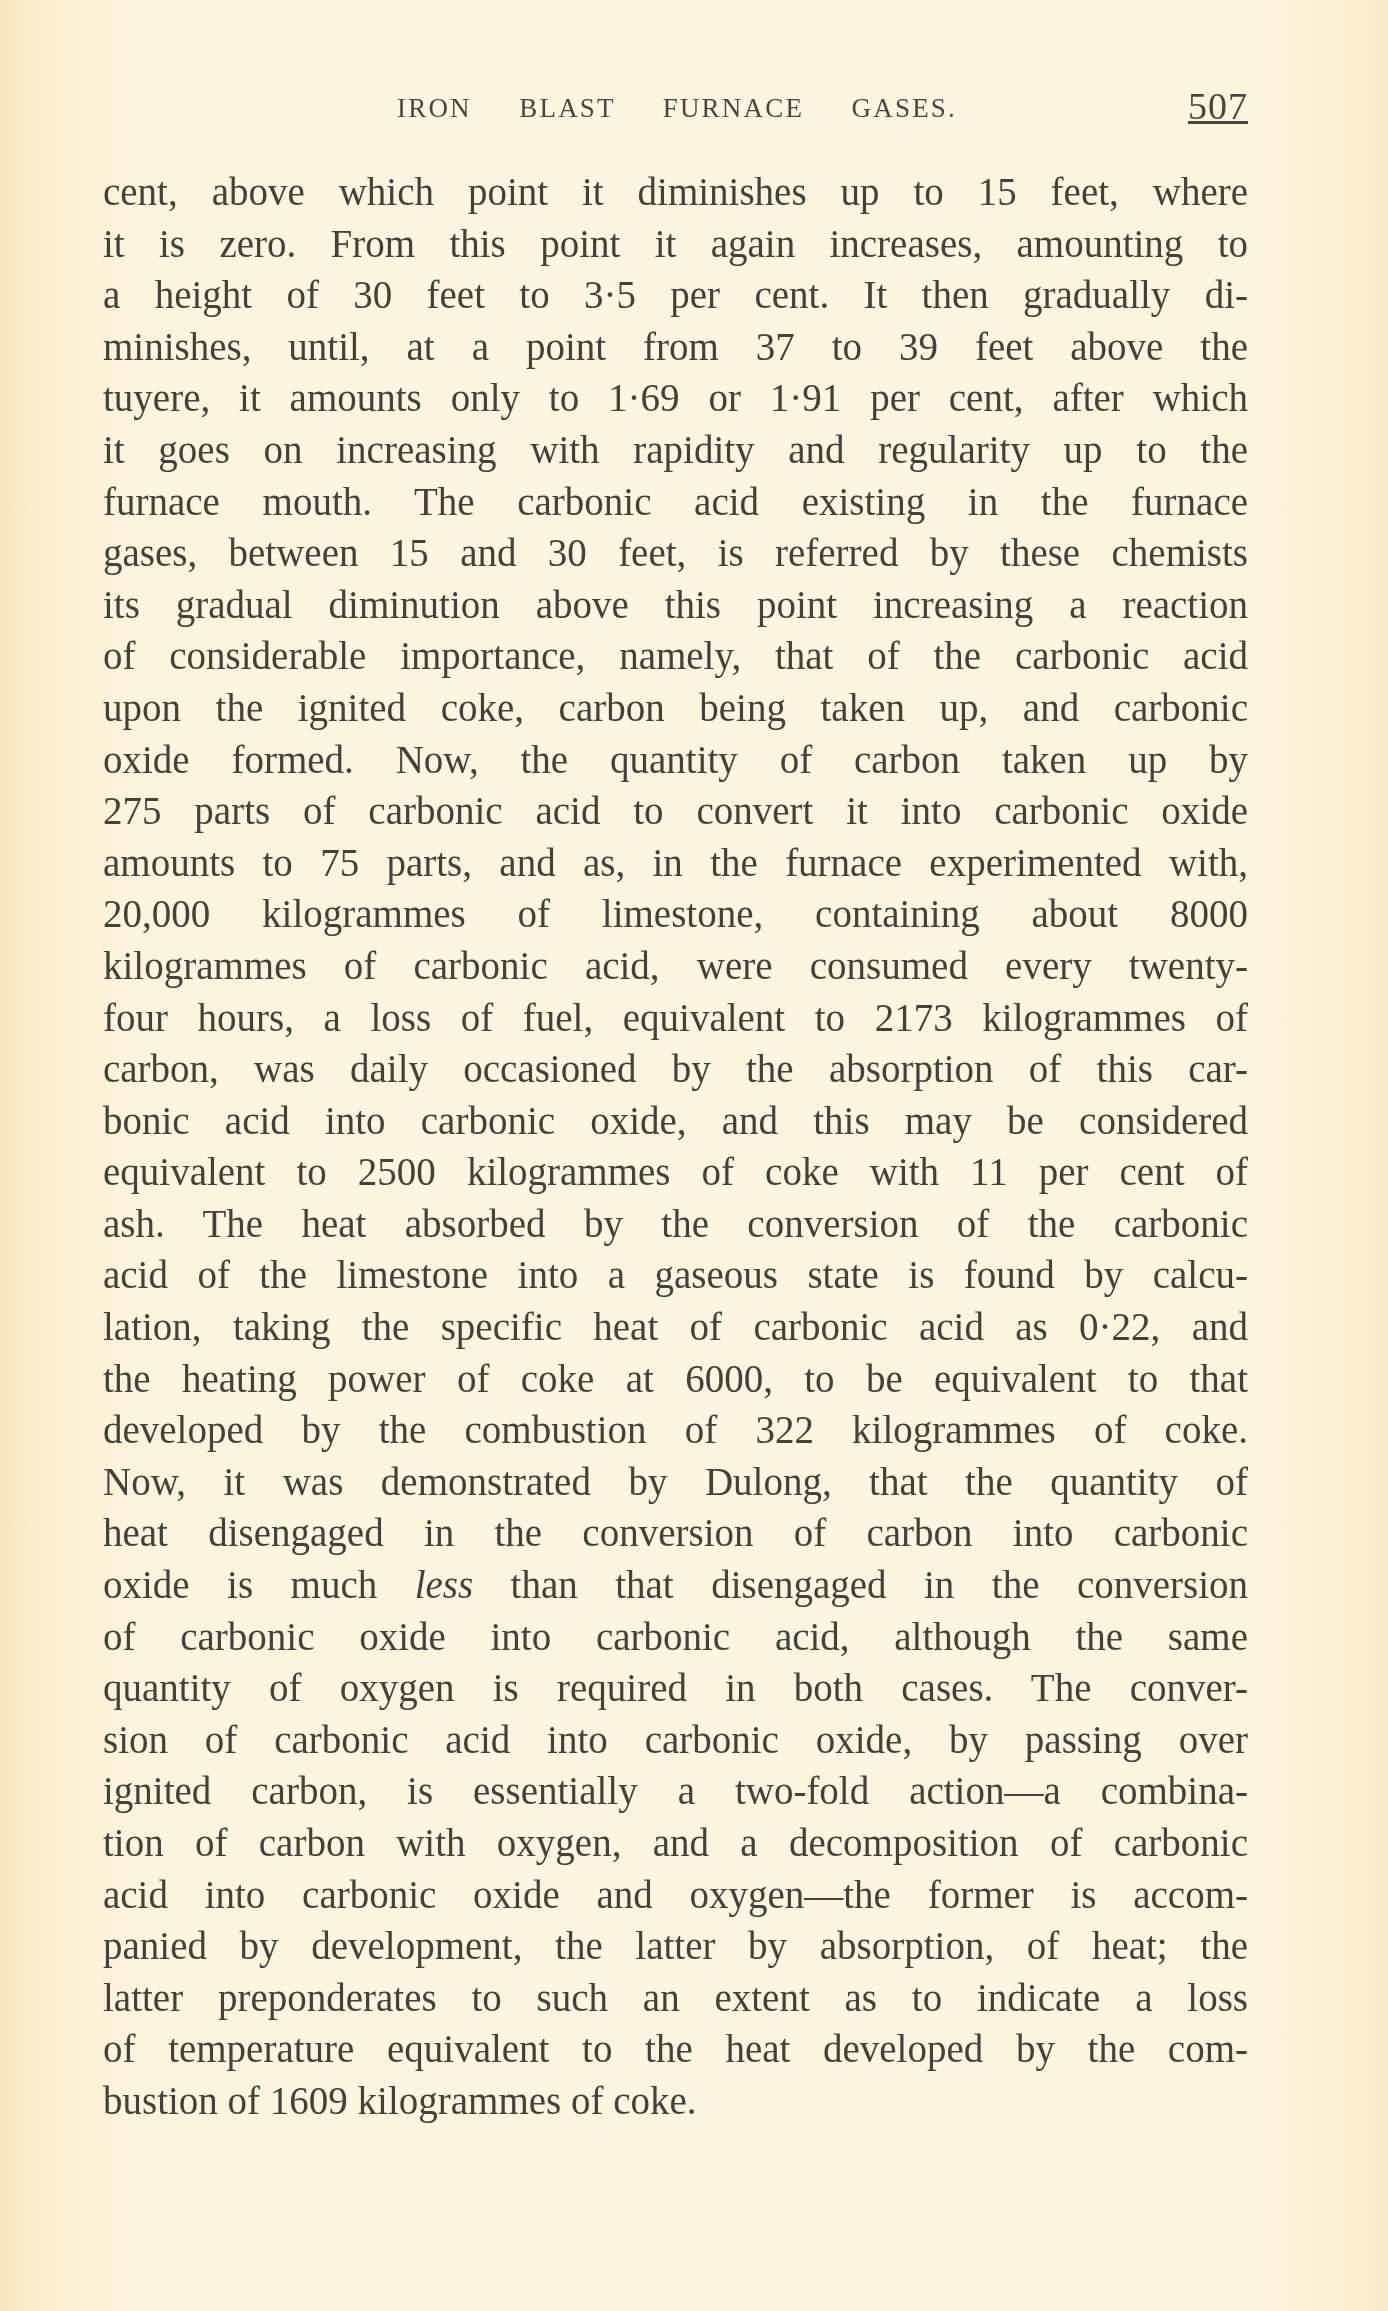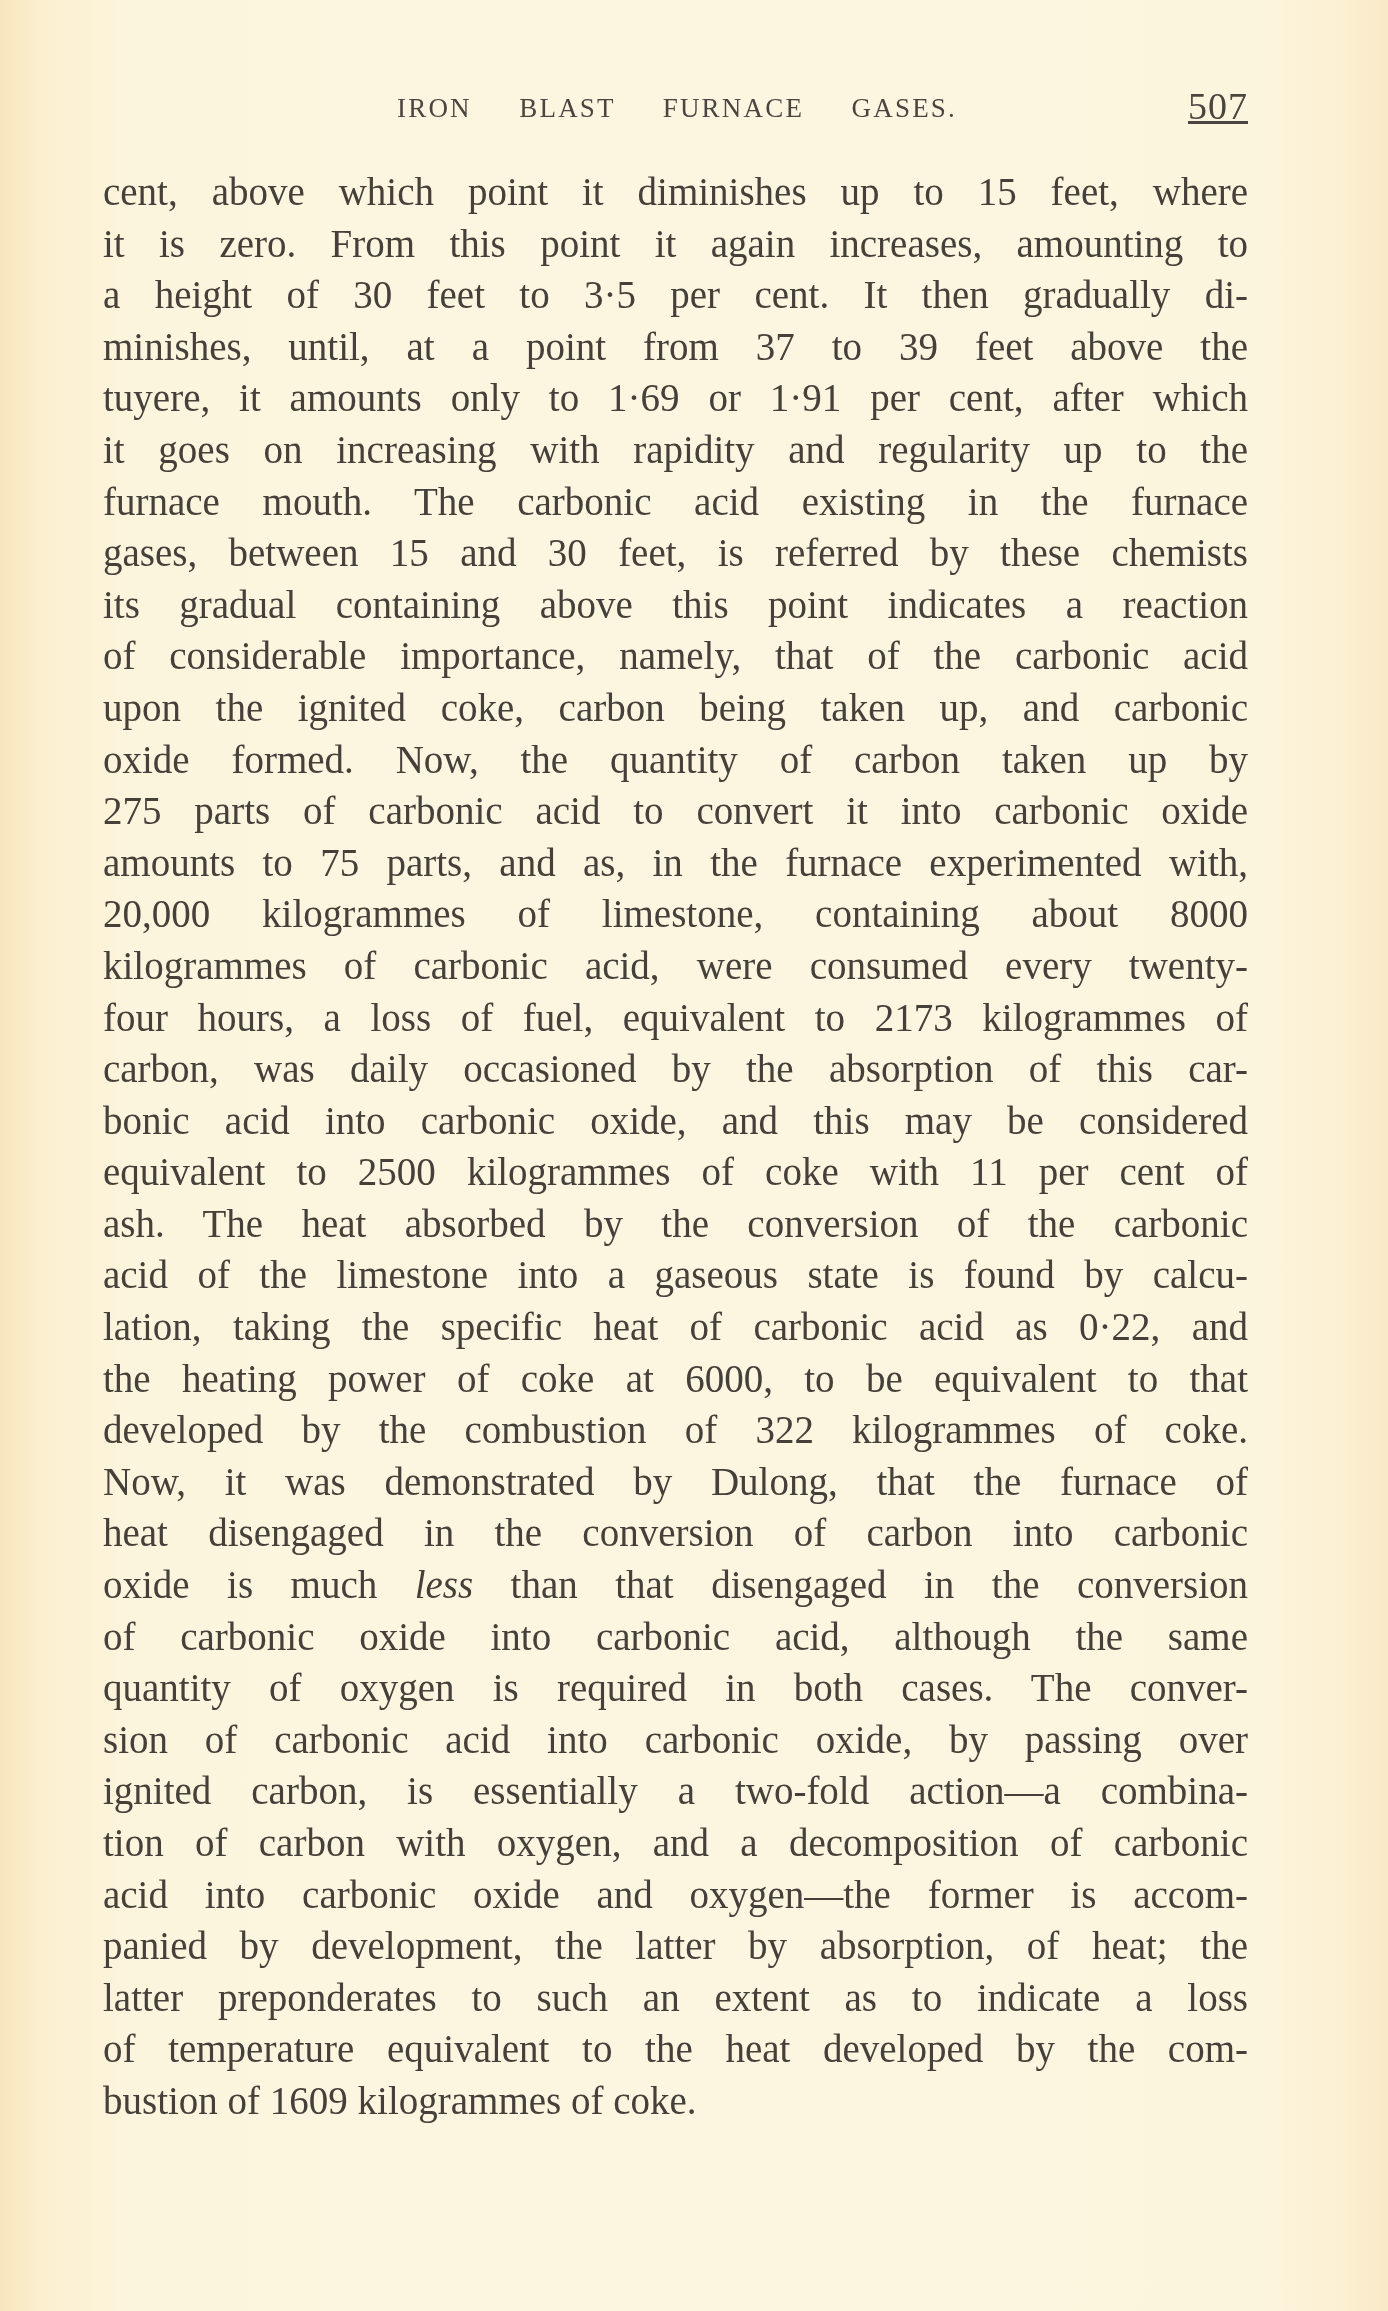--- a/index.html
+++ b/index.html
@@ -82,38 +82,38 @@
 
   <div class="body-text">
     <span class="line">cent, above which point it diminishes up to 15 feet, where</span>
     <span class="line">it is zero. From this point it again increases, amounting to</span>
     <span class="line">a height of 30 feet to 3·5 per cent. It then gradually di-</span>
     <span class="line">minishes, until, at a point from 37 to 39 feet above the</span>
     <span class="line">tuyere, it amounts only to 1·69 or 1·91 per cent, after which</span>
     <span class="line">it goes on increasing with rapidity and regularity up to the</span>
     <span class="line">furnace mouth. The carbonic acid existing in the furnace</span>
     <span class="line">gases, between 15 and 30 feet, is referred by these chemists</span>
-    <span class="line">its gradual containing above this point indicates a reaction</span>
+    <span class="line">its gradual diminution above this point increasing a reaction</span>
     <span class="line">of considerable importance, namely, that of the carbonic acid</span>
     <span class="line">upon the ignited coke, carbon being taken up, and carbonic</span>
     <span class="line">oxide formed. Now, the quantity of carbon taken up by</span>
     <span class="line">275 parts of carbonic acid to convert it into carbonic oxide</span>
     <span class="line">amounts to 75 parts, and as, in the furnace experimented with,</span>
     <span class="line">20,000 kilogrammes of limestone, containing about 8000</span>
     <span class="line">kilogrammes of carbonic acid, were consumed every twenty-</span>
     <span class="line">four hours, a loss of fuel, equivalent to 2173 kilogrammes of</span>
     <span class="line">carbon, was daily occasioned by the absorption of this car-</span>
     <span class="line">bonic acid into carbonic oxide, and this may be considered</span>
     <span class="line">equivalent to 2500 kilogrammes of coke with 11 per cent of</span>
     <span class="line">ash. The heat absorbed by the conversion of the carbonic</span>
     <span class="line">acid of the limestone into a gaseous state is found by calcu-</span>
     <span class="line">lation, taking the specific heat of carbonic acid as 0·22, and</span>
     <span class="line">the heating power of coke at 6000, to be equivalent to that</span>
     <span class="line">developed by the combustion of 322 kilogrammes of coke.</span>
-    <span class="line">Now, it was demonstrated by Dulong, that the furnace of</span>
+    <span class="line">Now, it was demonstrated by Dulong, that the quantity of</span>
     <span class="line">heat disengaged in the conversion of carbon into carbonic</span>
     <span class="line"><span>oxide is much</span> <em>less</em> <span>than that disengaged in the conversion</span></span>
     <span class="line">of carbonic oxide into carbonic acid, although the same</span>
     <span class="line">quantity of oxygen is required in both cases. The conver-</span>
     <span class="line">sion of carbonic acid into carbonic oxide, by passing over</span>
     <span class="line">ignited carbon, is essentially a two-fold action—a combina-</span>
     <span class="line">tion of carbon with oxygen, and a decomposition of carbonic</span>
     <span class="line">acid into carbonic oxide and oxygen—the former is accom-</span>
     <span class="line">panied by development, the latter by absorption, of heat; the</span>
     <span class="line">latter preponderates to such an extent as to indicate a loss</span>

